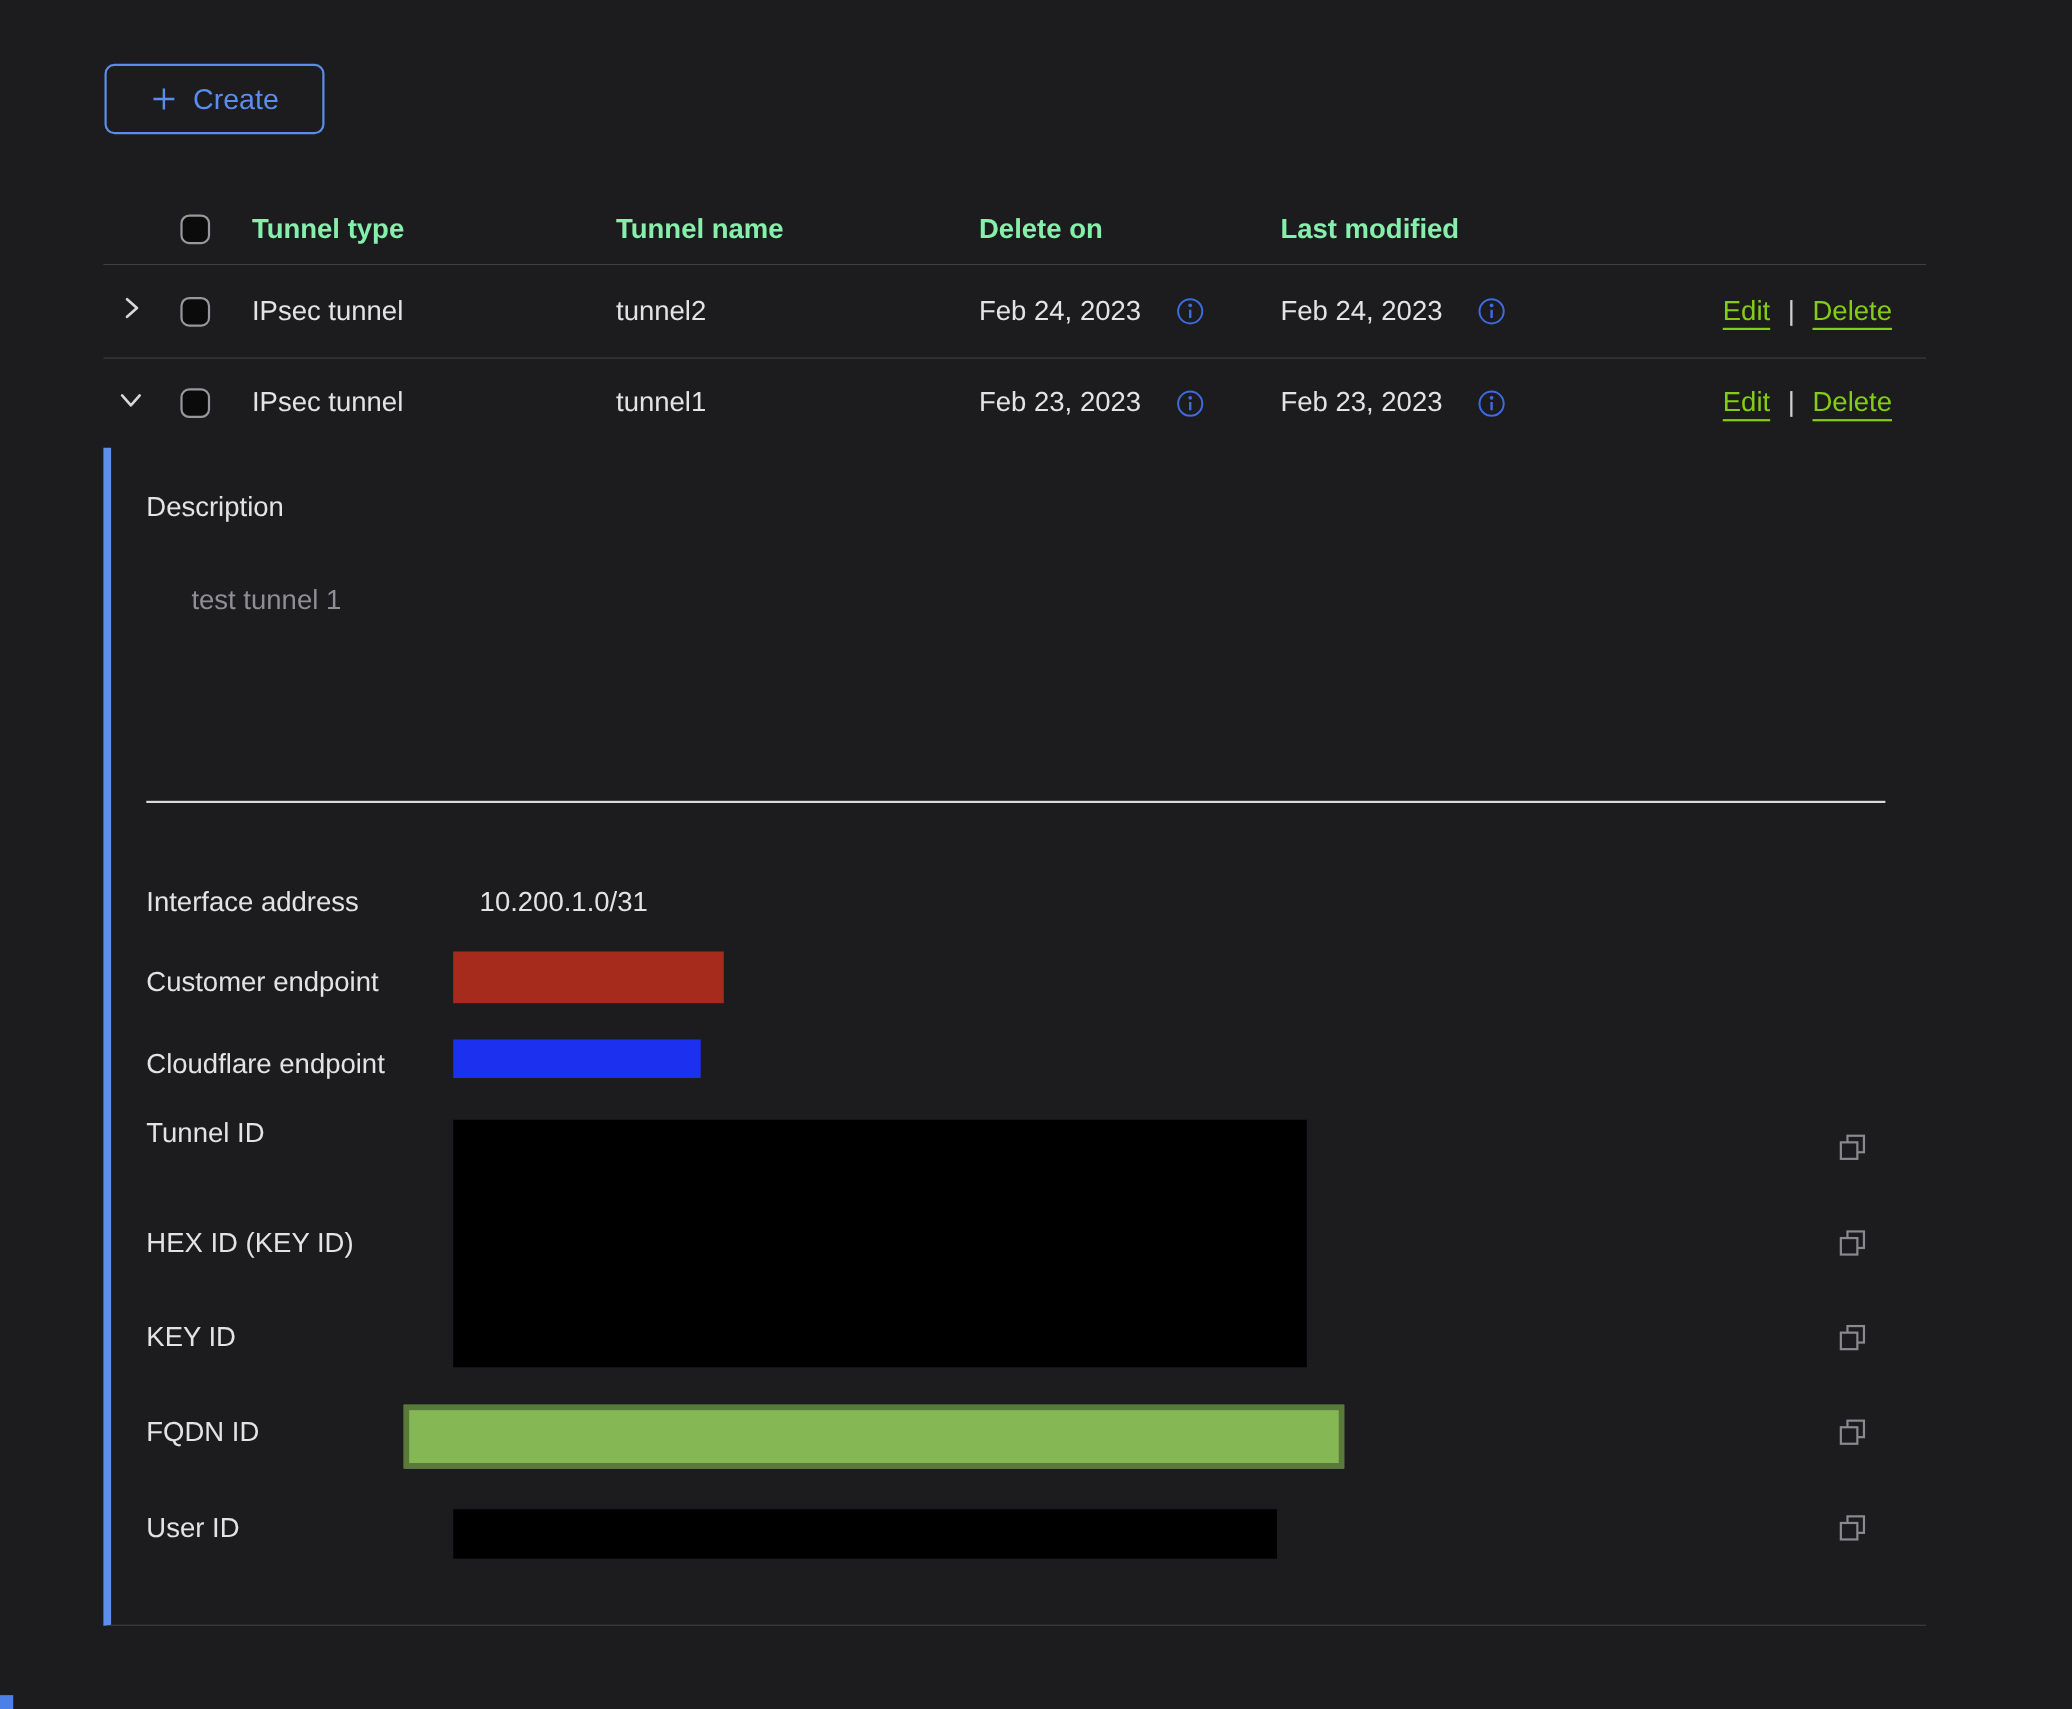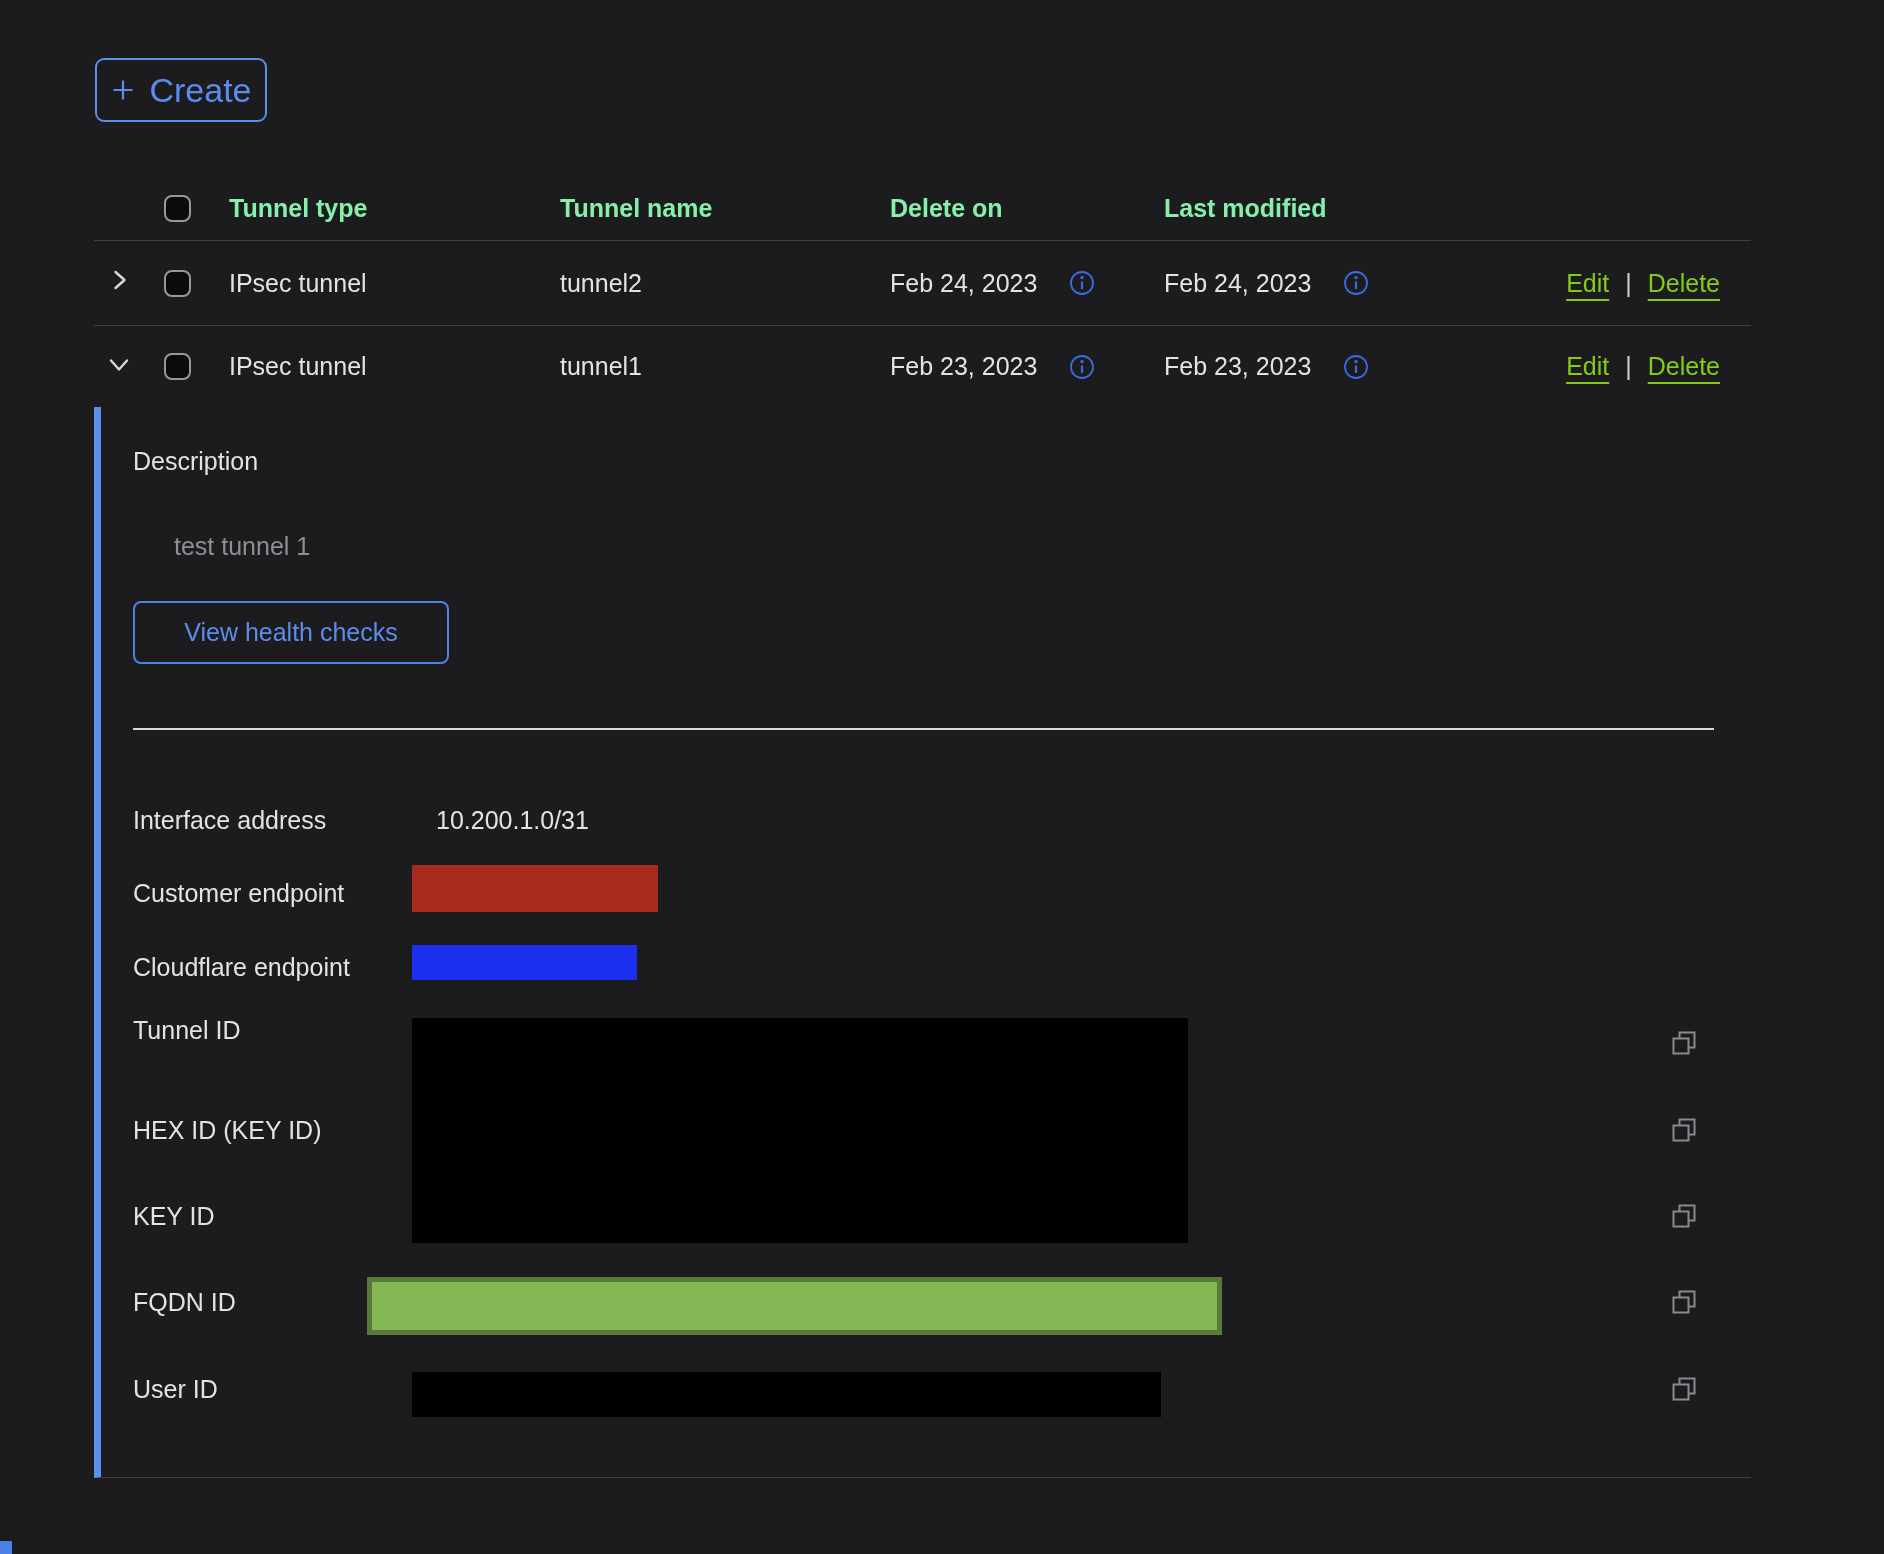--- a/index.html
+++ b/index.html
@@ -8,26 +8,26 @@
     background:#1c1c1e;
     font-family:"Liberation Sans", sans-serif;
     color:#e6e6e8;
     position:relative;
     overflow:hidden;
   }
 
   
   .create-btn {
     position:absolute; left:95px; top:58px;
-    width:172px; height:64px;
+    width:200px; height:64px;
     background:transparent;
     border:2px solid #5b8def;
     border-radius:9px;
     color:#5b8def;
-    font-size:34px;
+    font-size:26px;
     font-family:"Liberation Sans", sans-serif;
     display:flex; align-items:center; justify-content:center; gap:13px;
     cursor:pointer;
   }
 
   
   .tunnel-table {
     position:absolute; left:94px; top:176px; width:1657px;
     font-size:25px;
   }
@@ -194,21 +194,20 @@
     </div>
   </div>
 </div>
 
 <div class="detail-panel">
 
   <div class="dp-abs dp-label" style="left:32px; top:39px; font-weight:500;">Description</div>
 
   <div class="dp-abs dp-label dp-muted" style="left:32px; top:124px;">test tunnel 1</div>
 
-  <button class="health-btn">View health checks</button>
 
   <div class="dp-divider"></div>
 
   <div class="dp-abs dp-label" style="left:32px; top:398px;text-align:right;">Interface address</div>
   <div class="dp-abs dp-label" style="left:335px; top:398px;">10.200.1.0/31</div>
 
   <div class="dp-abs dp-label" style="left:32px; top:471px;">Customer endpoint</div>
   <div class="redact redact-red"></div>
 
   <div class="dp-abs dp-label" style="left:32px; top:545px;">Cloudflare endpoint</div>

